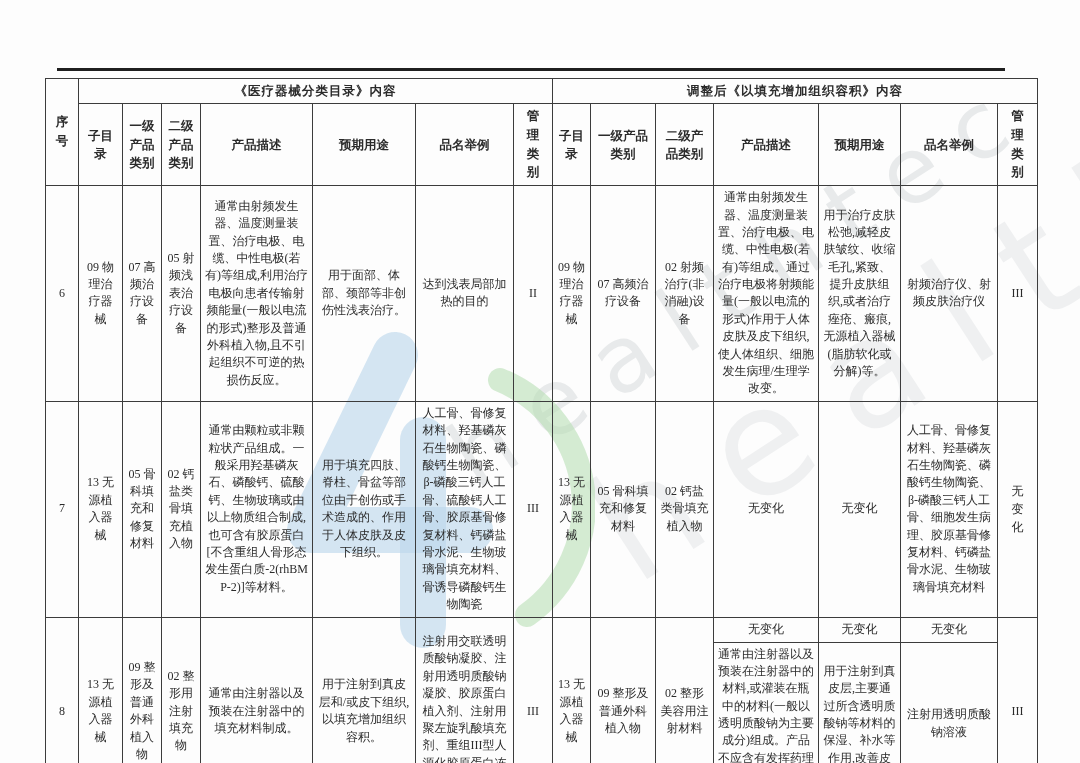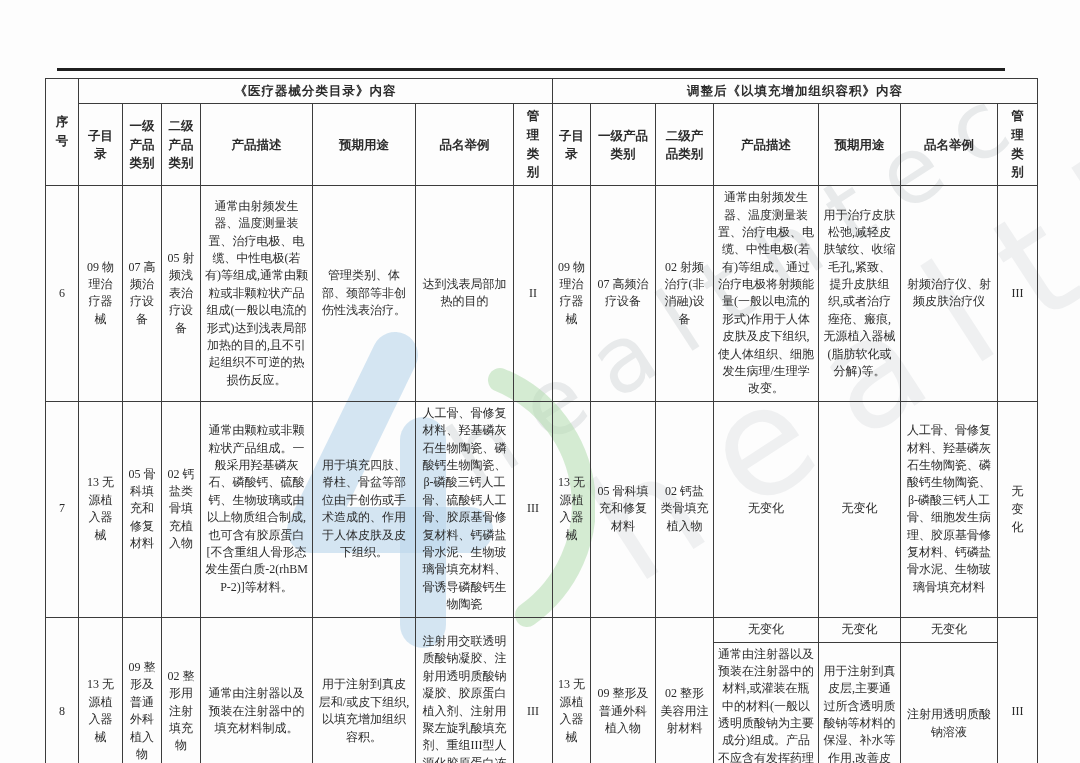--- a/index.html
+++ b/index.html
@@ -108,22 +108,22 @@
       <th>预期用途</th>
       <th>品名举例</th>
       <th><span class="stack">管理类别</span></th>
     </tr>
 
     <tr style="height:185px">
       <td>6</td>
       <td>09 物理治疗器械</td>
       <td>07 高频治疗设备</td>
       <td>05 射频浅表治疗设备</td>
-      <td>通常由射频发生器、温度测量装置、治疗电极、电缆、中性电极(若有)等组成,通常由颗粒或非颗粒状产品组成(一般以电流的形式)达到浅表局部加热的目的,且不引起组织不可逆的热损伤反应。</td>
-      <td>管理类别、体部、颈部等非创伤性浅表治疗。</td>
+      <td>通常由射频发生器、温度测量装置、治疗电极、电缆、中性电极(若有)等组成,利用治疗电极向患者传输射频能量(一般以电流的形式)整形及普通外科植入物,且不引起组织不可逆的热损伤反应。</td>
+      <td>用于面部、体部、颈部等非创伤性浅表治疗。</td>
       <td>达到浅表局部加热的目的</td>
       <td class="cls">II</td>
       <td>09 物理治疗器械</td>
       <td>07 高频治疗设备</td>
       <td>02 射频治疗(非消融)设备</td>
       <td>通常由射频发生器、温度测量装置、治疗电极、电缆、中性电极(若有)等组成。通过治疗电极将射频能量(一般以电流的形式)作用于人体皮肤及皮下组织,使人体组织、细胞发生病理/生理学改变。</td>
       <td>用于治疗皮肤松弛,减轻皮肤皱纹、收缩毛孔,紧致、提升皮肤组织,或者治疗痤疮、瘢痕,无源植入器械(脂肪软化或分解)等。</td>
       <td>射频治疗仪、射频皮肤治疗仪</td>
       <td class="cls">III</td>
     </tr>

